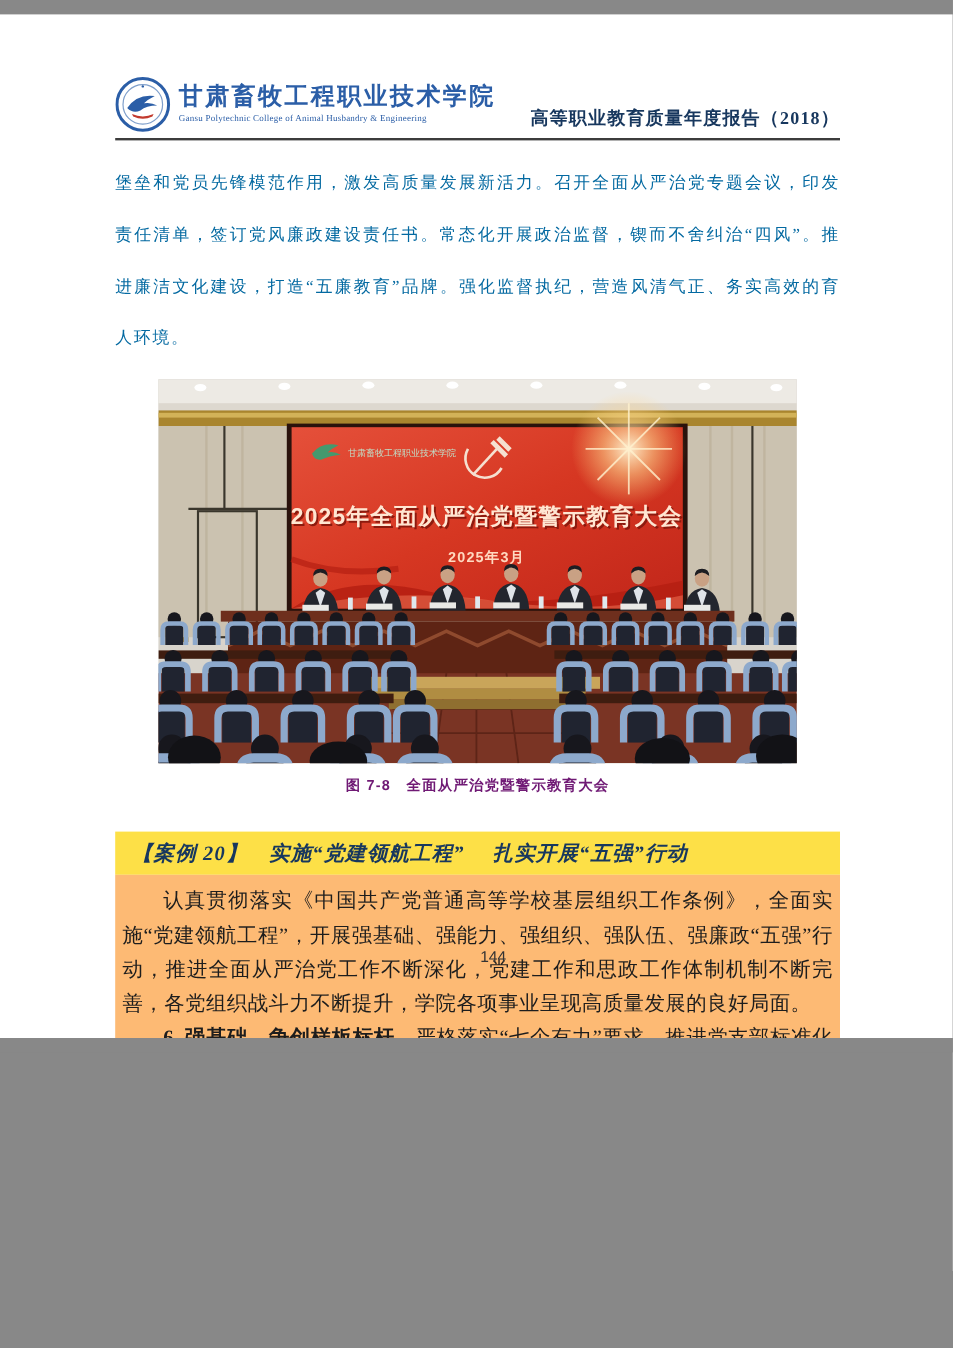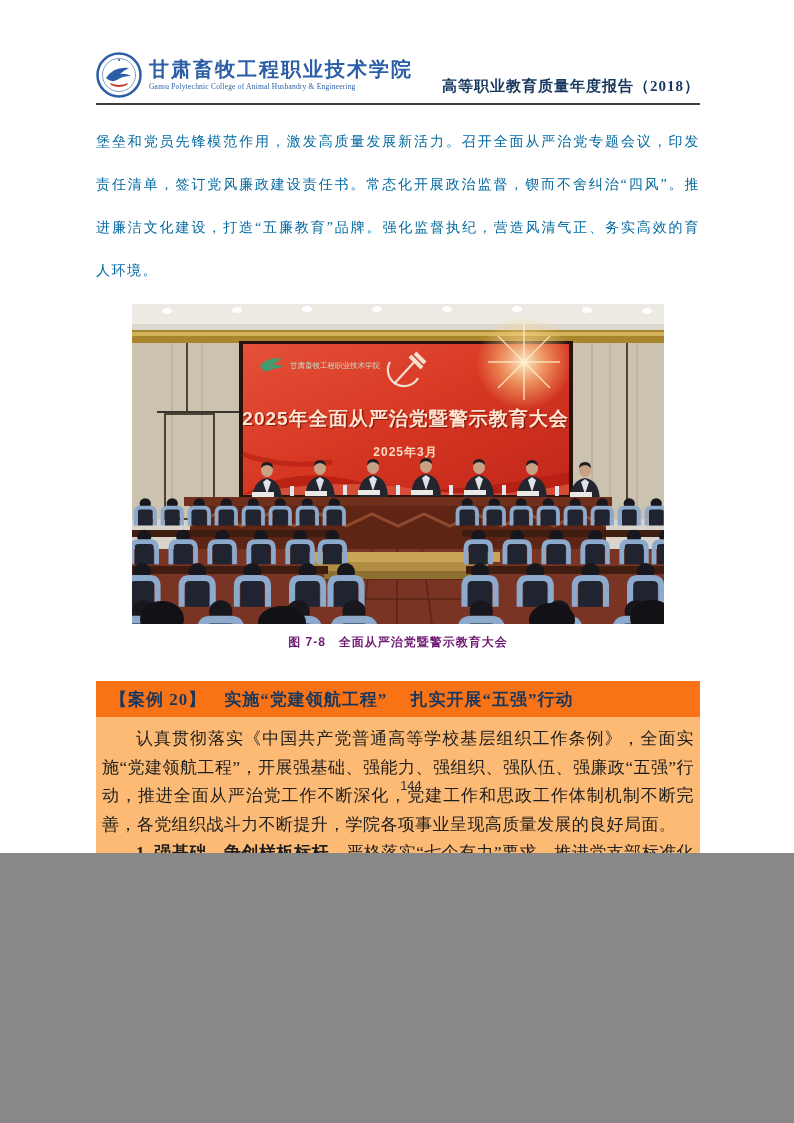--- a/index.html
+++ b/index.html
@@ -1,20 +1,20 @@
 <!DOCTYPE html>
 <html><head>
 <meta charset="utf-8">
 <style>
   * { margin:0; padding:0; box-sizing:border-box; }
   html,body { background:#888; }
   .page {
     position:relative;
     width:794px; height:853px;
-    margin:0 auto;
+    margin:12px auto;
     background:#ffffff;
     font-family:"Liberation Serif", serif;
     color:#1c1c1c;
     overflow:hidden;
   }
   .content { padding:0 94px 0 96px; }
 
   
   .hdr {
     display:flex; align-items:flex-end; justify-content:space-between;
@@ -55,24 +55,25 @@
     margin-top:10px;
     font-size:12px; font-weight:bold; color:#701a75;
     font-family:"Liberation Sans", sans-serif;
     letter-spacing:1px;
     text-align:center;
   }
 
   
   .case-box { margin-top:30px; }
   .case-hdr {
-    background:#f97316;
+    background:#fde047;
     padding:7px 14px 6px 14px;
     font-size:17px; font-weight:bold; color:#17375e;
     letter-spacing:1px;
+    font-style:italic;
   }
   .case-body {
     background:#fdba74;
     padding:8px 6px 12px 6px;
   }
   .case-body p {
     font-size:17px; line-height:28.5px;
     text-align:justify; text-indent:2em;
     color:#1d1d1d; letter-spacing:0.4px;
   }
@@ -335,20 +336,20 @@
           </g>
         </g>
       </svg>
       <div class="fig-caption">图 7-8　全面从严治党暨警示教育大会</div>
     </div>
 
     <div class="case-box">
       <div class="case-hdr">【案例 20】　实施“党建领航工程”　 扎实开展“五强”行动</div>
       <div class="case-body">
         <p>认真贯彻落实《中国共产党普通高等学校基层组织工作条例》，全面实施“党建领航工程”，开展强基础、强能力、强组织、强队伍、强廉政“五强”行动，推进全面从严治党工作不断深化，党建工作和思政工作体制机制不断完善，各党组织战斗力不断提升，学院各项事业呈现高质量发展的良好局面。</p>
-        <p><span class="lead">1. 强基础，争创样板标杆。</span><span>严格落实“七个有力”要求，推进党支部标准化建设，创建全国党建工作样板支部 7 个、甘肃省标准化先进党支部 1 个、新时代省级高等院校党建样板党支部 3 个。深化标杆院系建设，健全二级学院议事规则。教师党支部书记“双带头人”配备率达 100%，3 人获评省级优秀教师党支部书记“双带头人”，4 人获评省级优秀党务工作者。</span></p>
+        <p><span class="lead">6. 强基础，争创样板标杆。</span><span>严格落实“七个有力”要求，推进党支部标准化建设，创建全国党建工作样板支部 7 个、甘肃省标准化先进党支部 1 个、新时代省级高等院校党建样板党支部 3 个。深化标杆院系建设，健全二级学院议事规则。教师党支部书记“双带头人”配备率达 100%，3 人获评省级优秀教师党支部书记“双带头人”，4 人获评省级优秀党务工作者。</span></p>
       </div>
     </div>
 
   </div>
 
   <div class="page-num">144</div>
 </div>
 
 </body></html>

